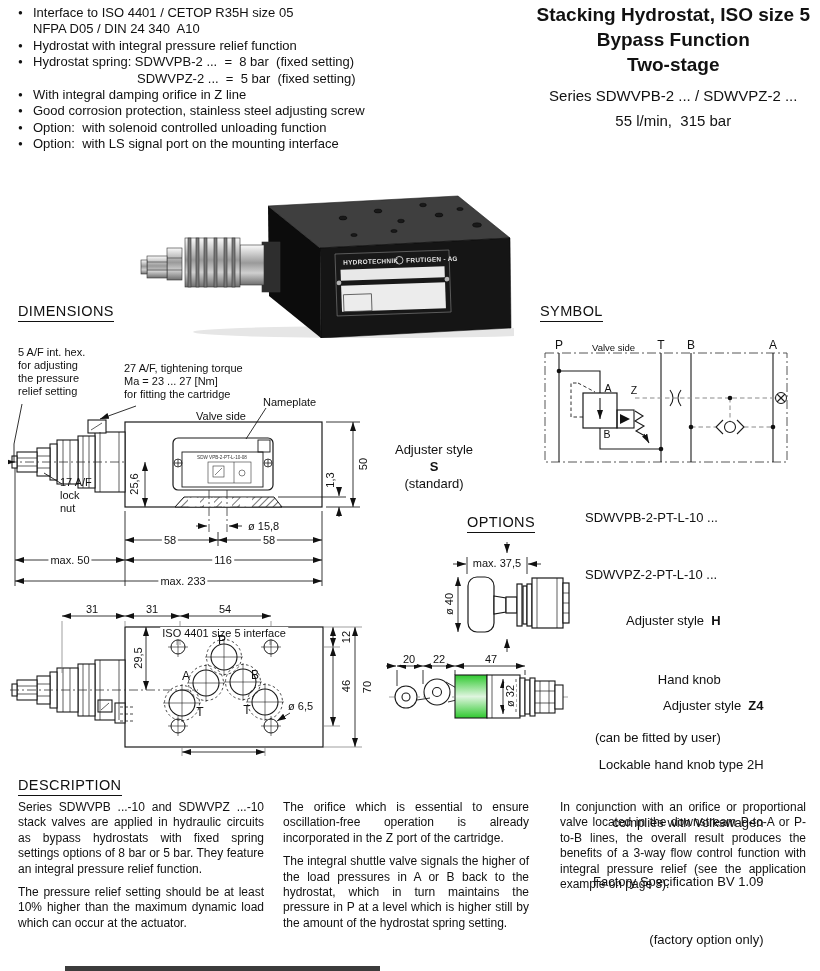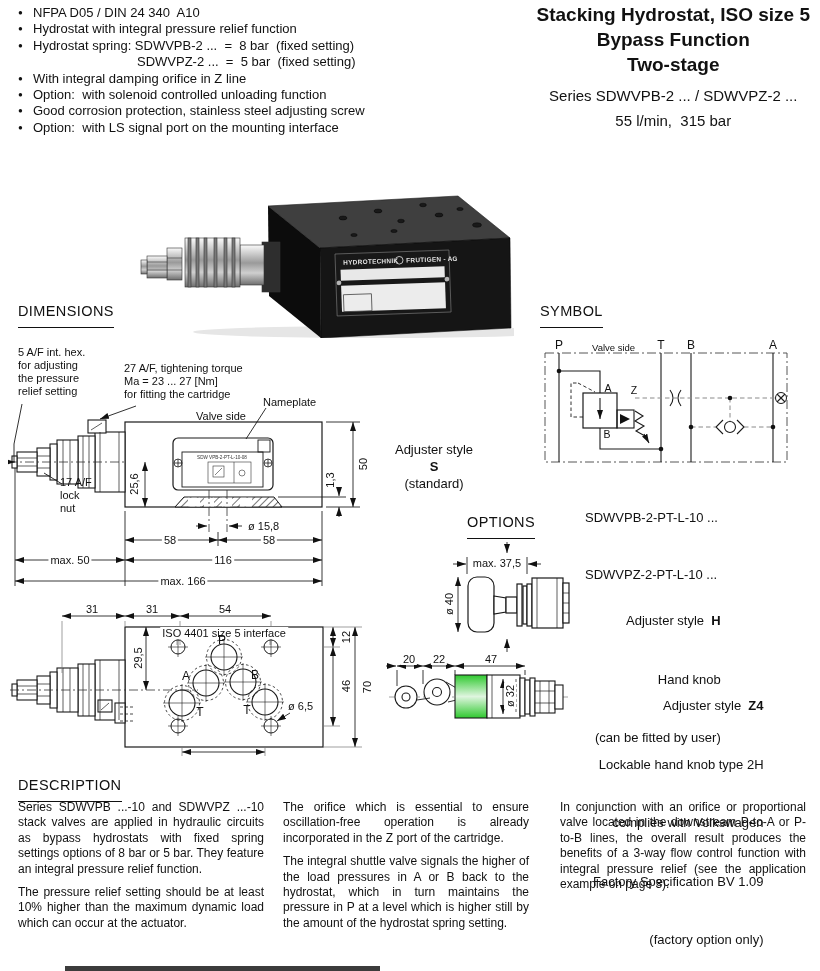--- a/index.html
+++ b/index.html
@@ -16,21 +16,21 @@
   .bullets .l2:empty{display:none;}
   .indent-spring{margin-left:104px;}
 
   
   .titleblock{position:absolute;right:10px;top:2px;text-align:center;}
   .titleblock .t{font-size:19px;font-weight:bold;line-height:25px;}
   .titleblock .s{font-size:15px;line-height:16px;margin-top:11px;}
   .titleblock .r{font-size:15px;line-height:16px;margin-top:9px;white-space:pre;}
 
   .heading{position:absolute;font-size:14.5px;letter-spacing:.4px;color:#111;
-           border-bottom:1.3px solid #111;padding-bottom:8px;}
+           border-bottom:1.3px solid #111;padding-bottom:2px;}
 
   
   .lbl{position:absolute;font-size:11px;line-height:13px;white-space:pre-line;color:#111;}
   .lbl.small{font-size:9.5px;line-height:11px;}
   .dim{position:absolute;font-size:11px;line-height:12px;background:#fff;padding:0 2px;
        transform:translate(-50%,-50%);white-space:pre;color:#111;}
   .dim.rot{transform:translate(-50%,-50%) rotate(-90deg);}
   .dim.lft{transform:translate(0,-50%);}
   .plbl{position:absolute;font-size:12px;line-height:12px;transform:translate(-50%,-50%);
         white-space:pre;color:#111;}
@@ -70,37 +70,38 @@
       <linearGradient id="greengrad" x1="0" y1="0" x2="0" y2="1">
         <stop offset="0" stop-color="#2fc92f"></stop>
         <stop offset="0.5" stop-color="#dff5df"></stop>
         <stop offset="1" stop-color="#2fc92f"></stop>
       </linearGradient>
     </defs>
   </svg>
 
   <ul class="bullets">
     <li>
+        <span class="l1">Interface to ISO 4401 / CETOP R35H size 05</span>
         <span class="l2">NFPA D05 / DIN 24 340  A10</span>
       </li>
     <li>
         <span class="l1">Hydrostat with integral pressure relief function</span>
       </li>
     <li>
         <span class="l1">Hydrostat spring: SDWVPB-2 ...  =  8 bar  (fixed setting)</span>
         <span class="l2 indent-spring">SDWVPZ-2 ...  =  5 bar  (fixed setting)</span>
       </li>
     <li>
         <span class="l1">With integral damping orifice in Z line</span>
       </li>
     <li>
+        <span class="l1">Good corrosion protection, stainless steel adjusting screw</span>
+      </li>
+    <li>
         <span class="l1">Option:  with solenoid controlled unloading function</span>
-      </li>
-    <li>
-        <span class="l1">Good corrosion protection, stainless steel adjusting screw</span>
       </li>
     <li>
         <span class="l1">Option:  with LS signal port on the mounting interface</span>
       </li>
   </ul>
 
   <div class="titleblock">
     <div class="t">Stacking Hydrostat, ISO size 5</div>
     <div class="t">Bypass Function</div>
     <div class="t">Two-stage</div>
@@ -268,21 +269,21 @@
 lock
 nut</div>
     <div class="dim rot" style="left:126px;top:144px">25,6</div>
     <div class="dim rot" style="left:355px;top:124px">50</div>
     <div class="dim rot" style="left:322px;top:140px">1,3</div>
     <div class="dim lft" style="left:238px;top:186px">ø 15,8</div>
     <div class="dim" style="left:162px;top:200px">58</div>
     <div class="dim" style="left:261px;top:200px">58</div>
     <div class="dim" style="left:215px;top:220px">116</div>
     <div class="dim" style="left:62px;top:220px">max. 50</div>
-    <div class="dim" style="left:175px;top:241px">max. 166</div>
+    <div class="dim" style="left:175px;top:241px">max. 233</div>
   </div>
 
   <div class="adjs">
     <div>Adjuster style</div>
     <div style="font-weight:bold">S</div>
     <div style="font-weight:normal">(standard)</div>
   </div>
 
   <div class="abs" style="left:540px;top:333px;width:278px;height:185px">
     <svg width="278" height="135">

